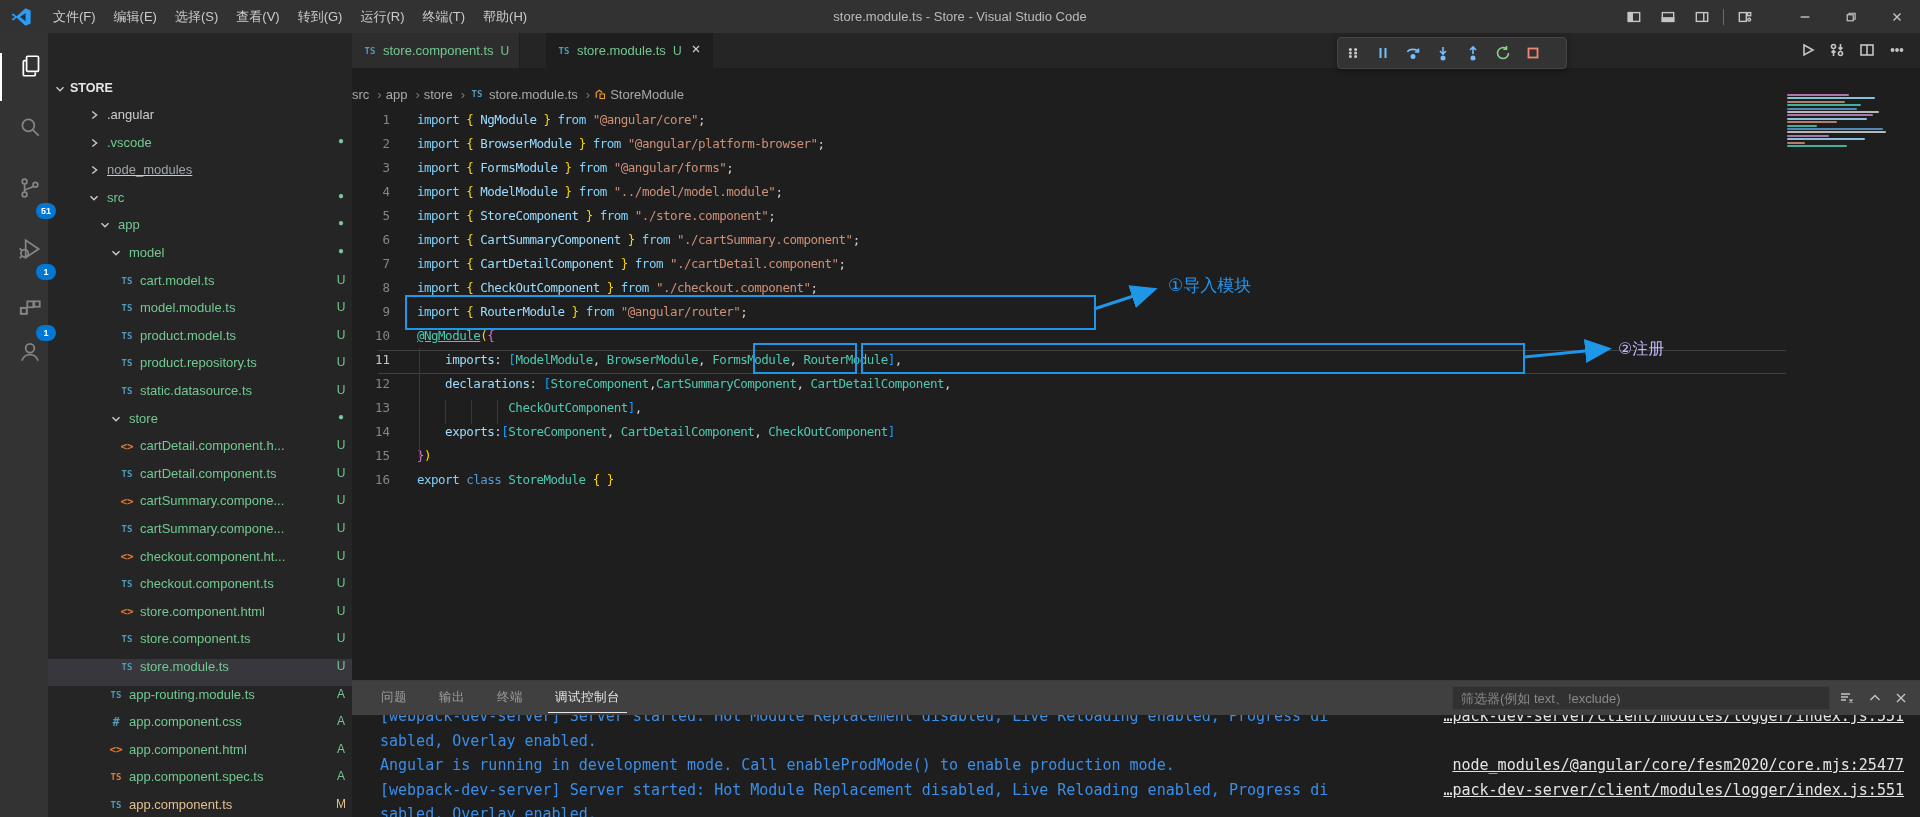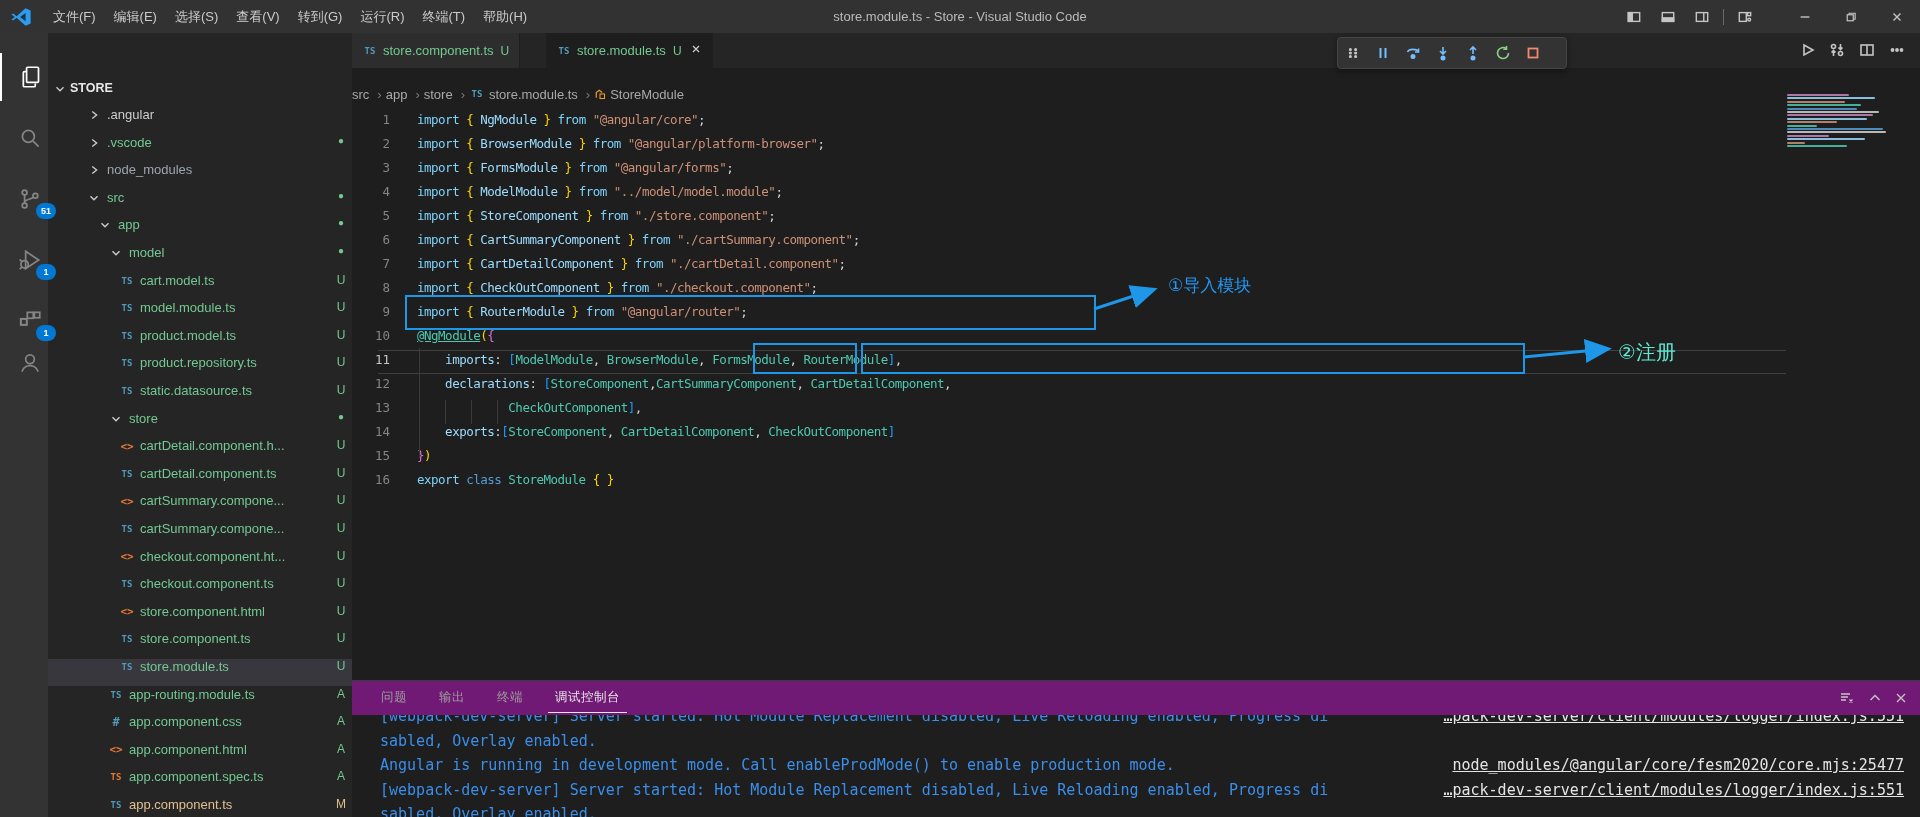--- a/index.html
+++ b/index.html
@@ -10,21 +10,21 @@
   .titlebar{position:absolute;left:0;top:0;width:1920px;height:33px;background:#323233;
             display:flex;align-items:center;z-index:30;}
   .vslogo{width:22px;height:22px;margin:0 12px 0 10px;}
   .menu-item{padding:0 9px;font-size:13px;color:#cccccc;height:33px;line-height:33px;cursor:default;}
   .win-title{position:absolute;left:660px;width:600px;text-align:center;font-size:13px;color:#bbbbbb;}
   .tb-icons{position:absolute;right:0;top:0;height:33px;display:flex;align-items:center;}
   .tb-icon{width:34px;height:33px;display:flex;align-items:center;justify-content:center;color:#c5c5c5;}
   .tb-sep{width:1px;height:16px;background:#6a6a6a;margin:0 4px;}
   
   .activitybar{position:absolute;left:0;top:33px;width:48px;height:784px;background:#333333;z-index:20;}
-  .act-item{position:absolute;left:0;width:60px;height:48px;display:flex;align-items:center;justify-content:center;color:#858585;}
+  .act-item{position:absolute;left:0;width:60px;height:48px;display:flex;justify-content:center;color:#858585;}
   .act-item.active{color:#ffffff;border-left:2px solid #ffffff;}
   .act-item svg{width:26px;height:26px;}
   .act-badge{position:absolute;right:4px;bottom:4px;min-width:16px;height:16px;border-radius:9px;background:#0078d4;
              color:#fff;font-size:9px;line-height:16px;text-align:center;padding:0 2px;font-weight:bold;}
   
   .sidebar{position:absolute;left:48px;top:33px;width:304px;height:784px;background:#252526;z-index:10;overflow:hidden;}
   .sb-header{position:absolute;left:0;top:0;width:100%;height:32px;}
   .sb-title{position:absolute;left:20px;top:9px;font-size:12px;color:#bbbbbb;letter-spacing:.3px;}
   .sb-ellipsis{position:absolute;left:205px;top:4px;color:#cccccc;font-size:15px;letter-spacing:1px;}
   .sb-section{position:absolute;left:0;top:44px;width:100%;height:24px;font-weight:bold;font-size:12.5px;color:#e7e7e7;}
@@ -70,21 +70,21 @@
   
   .debug-toolbar{position:absolute;left:1337px;top:37px;width:228px;height:30px;background:#333333;
                  border:1px solid #454545;border-radius:4px;display:flex;align-items:center;z-index:40;box-shadow:0 2px 6px rgba(0,0,0,.4);}
   .dt-icon{width:30px;height:28px;display:flex;align-items:center;justify-content:center;}
   
   .anno-box{position:absolute;border:2px solid #1f97e8;z-index:15;}
   .anno-label{position:absolute;z-index:16;font-size:17px;font-weight:500;}
   #anno-svg{position:absolute;left:0;top:0;width:1920px;height:817px;pointer-events:none;z-index:15;}
   
   .panel{position:absolute;left:352px;top:680px;width:1568px;height:137px;background:#1e1e1e;border-top:1px solid #3c3c3c;}
-  .panel-header{position:absolute;left:0;top:0;width:100%;height:34px;background:#701a75;z-index:6;}
+  .panel-header{position:absolute;left:0;top:0;width:100%;height:34px;background:#404040;z-index:6;}
   .panel-tab{position:absolute;top:0;height:32px;line-height:32px;font-size:12.5px;color:#9d9d9d;letter-spacing:.5px;}
   .panel-tab.active{color:#e7e7e7;}
   .panel-tab.active::after{content:"";position:absolute;left:0;right:0;bottom:0;height:1.5px;background:#e7e7e7;}
   .panel-filter{position:absolute;left:1100px;top:5px;width:378px;height:24px;background:#313131;border:1px solid #3c3c3c;
                 color:#cccccc;font-size:13px;padding:0 8px;box-sizing:border-box;outline:none;
                 font-family:"Liberation Sans",sans-serif;}
   .panel-filter::placeholder{color:#8a8a8a;}
   .ph-icon{position:absolute;top:7px;width:22px;height:20px;display:flex;align-items:center;justify-content:center;color:#c5c5c5;}
   .console{position:absolute;left:0;top:0;width:100%;height:137px;z-index:2;}
   .console-row{position:absolute;left:28px;width:1530px;font-family:"DejaVu Sans Mono","Liberation Mono",monospace;
@@ -232,21 +232,21 @@
         <div class="tree-row" style="top: 27.6px;">
           <span style="width:38px;flex:0 0 38px"></span>
           <span class="tree-chevron">
             <svg class="s14" viewBox="0 0 16 16" fill="none" stroke="currentColor" stroke-width="1.6">
               <path d="M6 4l5 4-5 4"></path>
             </svg>
           </span>
           <span class="tree-label c-green">.vscode</span>
           <span class="tree-dot">●</span>
         </div>
-        <div class="tree-row" style="top: 55.2px;">
+        <div class="tree-row" style="top: 55.2px; text-decoration: underline;">
           <span style="width:38px;flex:0 0 38px"></span>
           <span class="tree-chevron">
             <svg class="s14" viewBox="0 0 16 16" fill="none" stroke="currentColor" stroke-width="1.6">
               <path d="M6 4l5 4-5 4"></path>
             </svg>
           </span>
           <span class="tree-label c-muted">node_modules</span>
           <span class="tree-badge"></span>
         </div>
         <div class="tree-row" style="top: 82.8px;">
@@ -595,21 +595,21 @@
   <svg id="anno-svg">
     <defs>
       <marker id="arrhead" markerWidth="9" markerHeight="8" refX="7" refY="4" orient="auto">
         <path d="M0,0 L9,4 L0,8 Z" fill="#1f97e8"></path>
       </marker>
     </defs>
     <line x1="1094" y1="309" x2="1152" y2="290" stroke="#1f97e8" stroke-width="3" marker-end="url(#arrhead)"></line>
     <line x1="1524" y1="357" x2="1606" y2="349" stroke="#1f97e8" stroke-width="3" marker-end="url(#arrhead)"></line>
   </svg>
   <div class="anno-label" id="anno-import" style="left: 1168px; top: 274px; color: rgb(33, 150, 243);">①导入模块</div>
-  <div class="anno-label" id="anno-register" style="left: 1618px; top: 339px; font-size: 20px; color: #5eead4;">②注册</div>
+  <div class="anno-label" id="anno-register" style="left: 1618px; top: 339px; font-size: 16px; color: #c4b5fd;">②注册</div>
 
   <div class="panel">
     <div class="console" id="console">
         <div class="console-row" style="top:26px">
        <span>[webpack-dev-server] Server started: Hot Module Replacement disabled, Live Reloading enabled, Progress di</span>
        <span class="console-link">…pack-dev-server/client/modules/logger/index.js:551</span>
      </div>
         <div class="console-row" style="top:50.5px">
        <span>sabled, Overlay enabled.</span>
        
@@ -627,20 +627,21 @@
        
      </div>
       </div>
     <div class="panel-header">
       <div id="panel-tabs">
           <div class="panel-tab " style="left:22px;width:40px;text-align:center">问题</div>
           <div class="panel-tab " style="left:80px;width:40px;text-align:center">输出</div>
           <div class="panel-tab " style="left:138px;width:40px;text-align:center">终端</div>
           <div class="panel-tab active" style="left:196px;width:79px;text-align:center">调试控制台</div>
         </div>
+      <input class="panel-filter" placeholder="筛选器(例如 text、!exclude)" style="">
       <span class="ph-icon" style="right:62px;">
         <svg class="s16" viewBox="0 0 16 16" fill="none" stroke="currentColor" stroke-width="1.3">
           <path d="M2 4h9M2 7h7M2 10h5"></path>
             <path d="M10.5 9.5l3 3M13.5 9.5l-3 3"></path>
           </svg>
       </span>
       <span class="ph-icon" style="right:34px;">
         <svg class="s16" viewBox="0 0 16 16" fill="none" stroke="currentColor" stroke-width="1.4">
             <path d="M3.5 10l4.5-4.5L12.5 10"></path>
           </svg>

